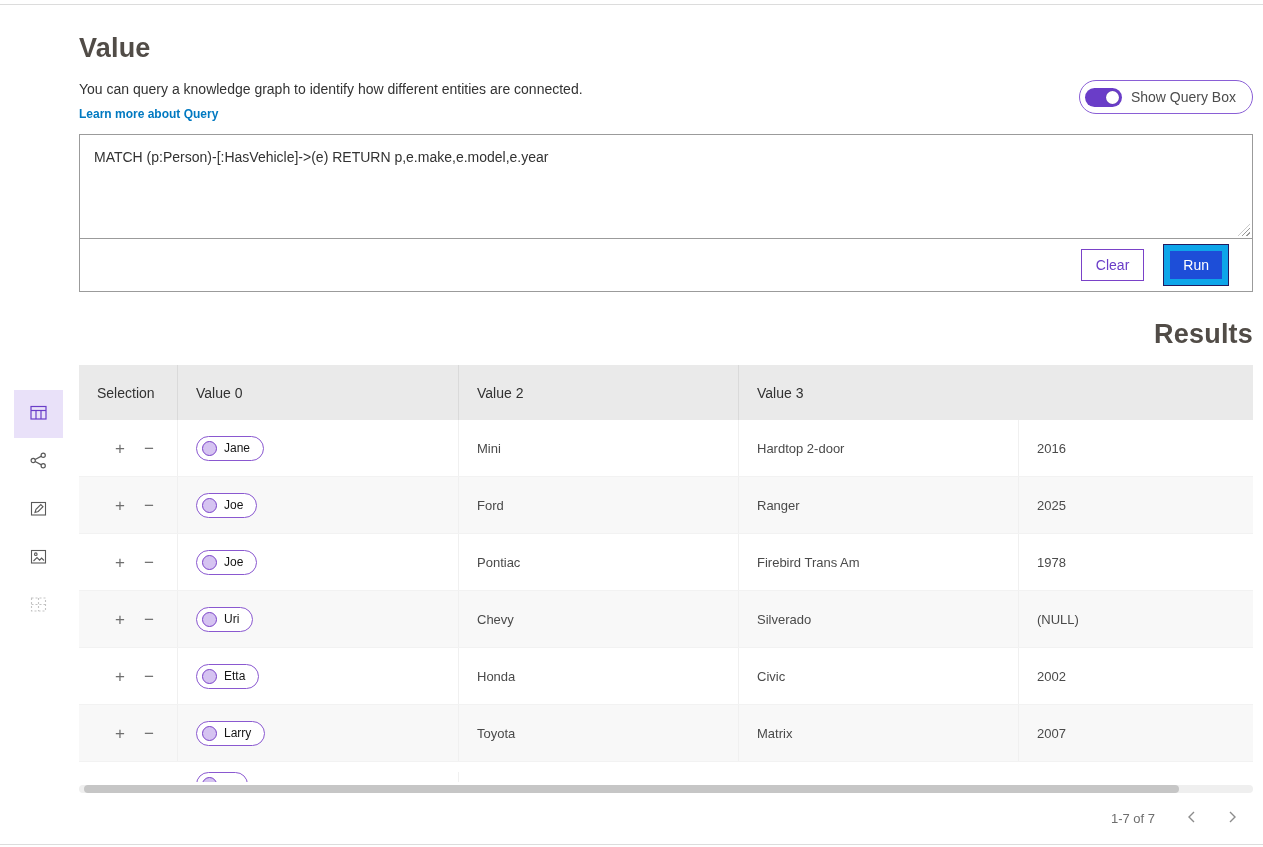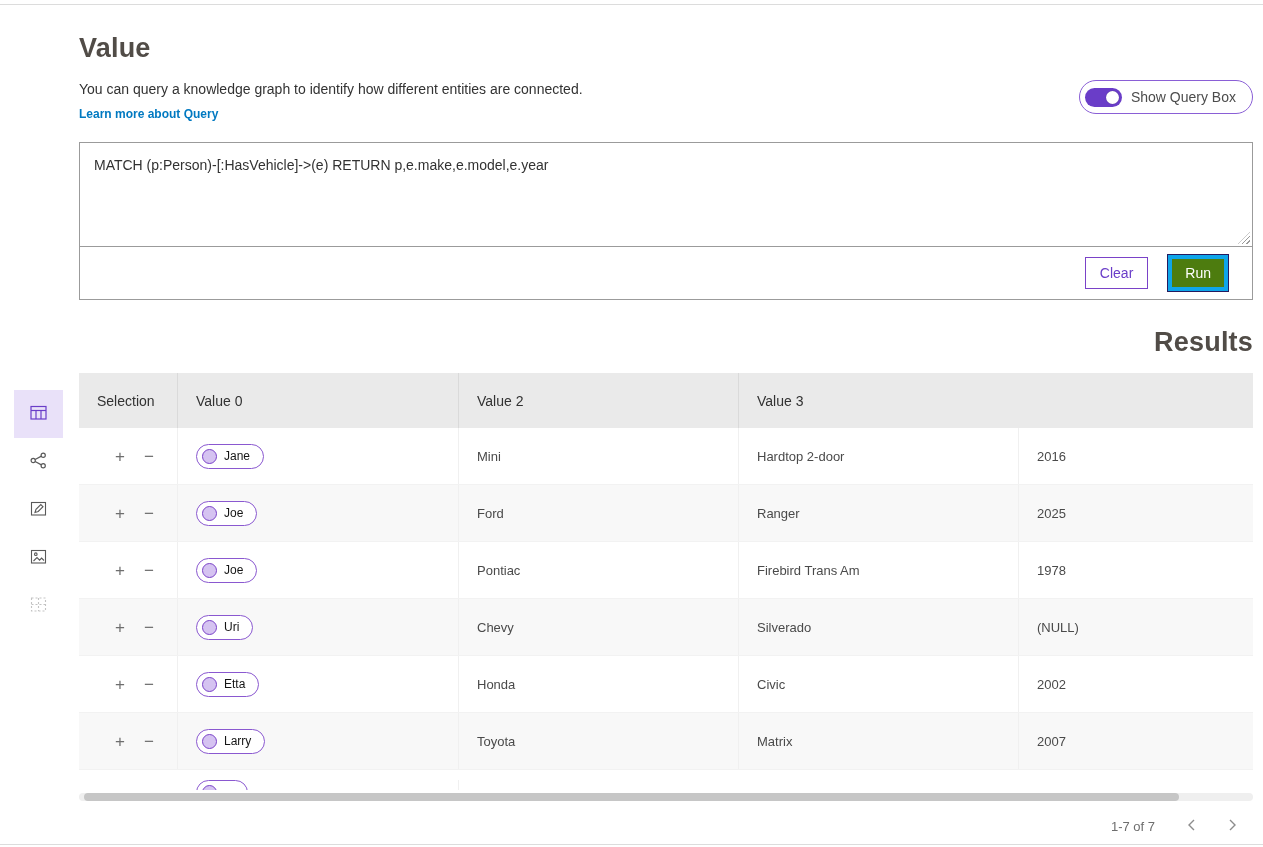--- a/index.html
+++ b/index.html
@@ -43,21 +43,21 @@
     position:relative; width:37px; height:19px; border-radius:10px;
     background:#6a3dc8; display:inline-block;
   }
   .switch .knob {
     position:absolute; right:3px; top:3px; width:13px; height:13px;
     border-radius:50%; background:#fff; box-shadow:0 0 1px rgba(0,0,0,.4);
   }
   .toggle-label { font-size:14px; color:#4c4c4c; }
 
   
-  .query-box { margin-top:20px; border:1px solid #9b9b9b; background:#fff; }
+  .query-box { margin-top:12px; border:1px solid #9b9b9b; background:#fff; }
   .query-input-wrap { position:relative; height:104px; border-bottom:1px solid #9b9b9b; }
   .query-input-wrap textarea {
     width:100%; height:100%; border:none; outline:none; resize:none;
     padding:12px 14px; font-family:"Liberation Sans",sans-serif;
     font-size:14px; color:#323232; background:transparent; line-height:1.45;
   }
   .resize-grip {
     position:absolute; right:2px; bottom:2px; width:12px; height:12px;
     background:repeating-linear-gradient(-45deg, transparent 0 2px, #9a9a9a 2px 3px);
     clip-path: polygon(100% 0, 100% 100%, 0 100%);
@@ -66,22 +66,22 @@
   .query-actions {
     height:52px; display:flex; align-items:center; justify-content:flex-end;
     gap:20px; padding-right:24px;
   }
   .btn { font-family:inherit; font-size:14px; cursor:pointer; line-height:1; }
   .btn-clear {
     padding:8px 14px; background:#fff; color:#6a3dc8;
     border:1px solid #7a42c8;
   }
   .btn-run {
-    padding:7px 13px; background:#4d7c0f; color:#fff;
-    border:4px solid #0ea5e9; box-shadow:0 0 0 1px #241a5e;
+    padding:7px 13px; background:#1d4ed8; color:#fff;
+    border:6px solid #0ea5e9; box-shadow:0 0 0 1px #241a5e;
   }
 
   
   .view-switcher { position:absolute; left:14px; top:390px; width:49px; }
   .view-item {
     width:49px; height:48px; display:flex; align-items:center; justify-content:center;
     color:#595959; cursor:pointer;
   }
   .view-item.active { background:#e9e1f9; color:#6a3dc8; }
   .view-item.disabled { color:#c3c3c3; cursor:default; }

